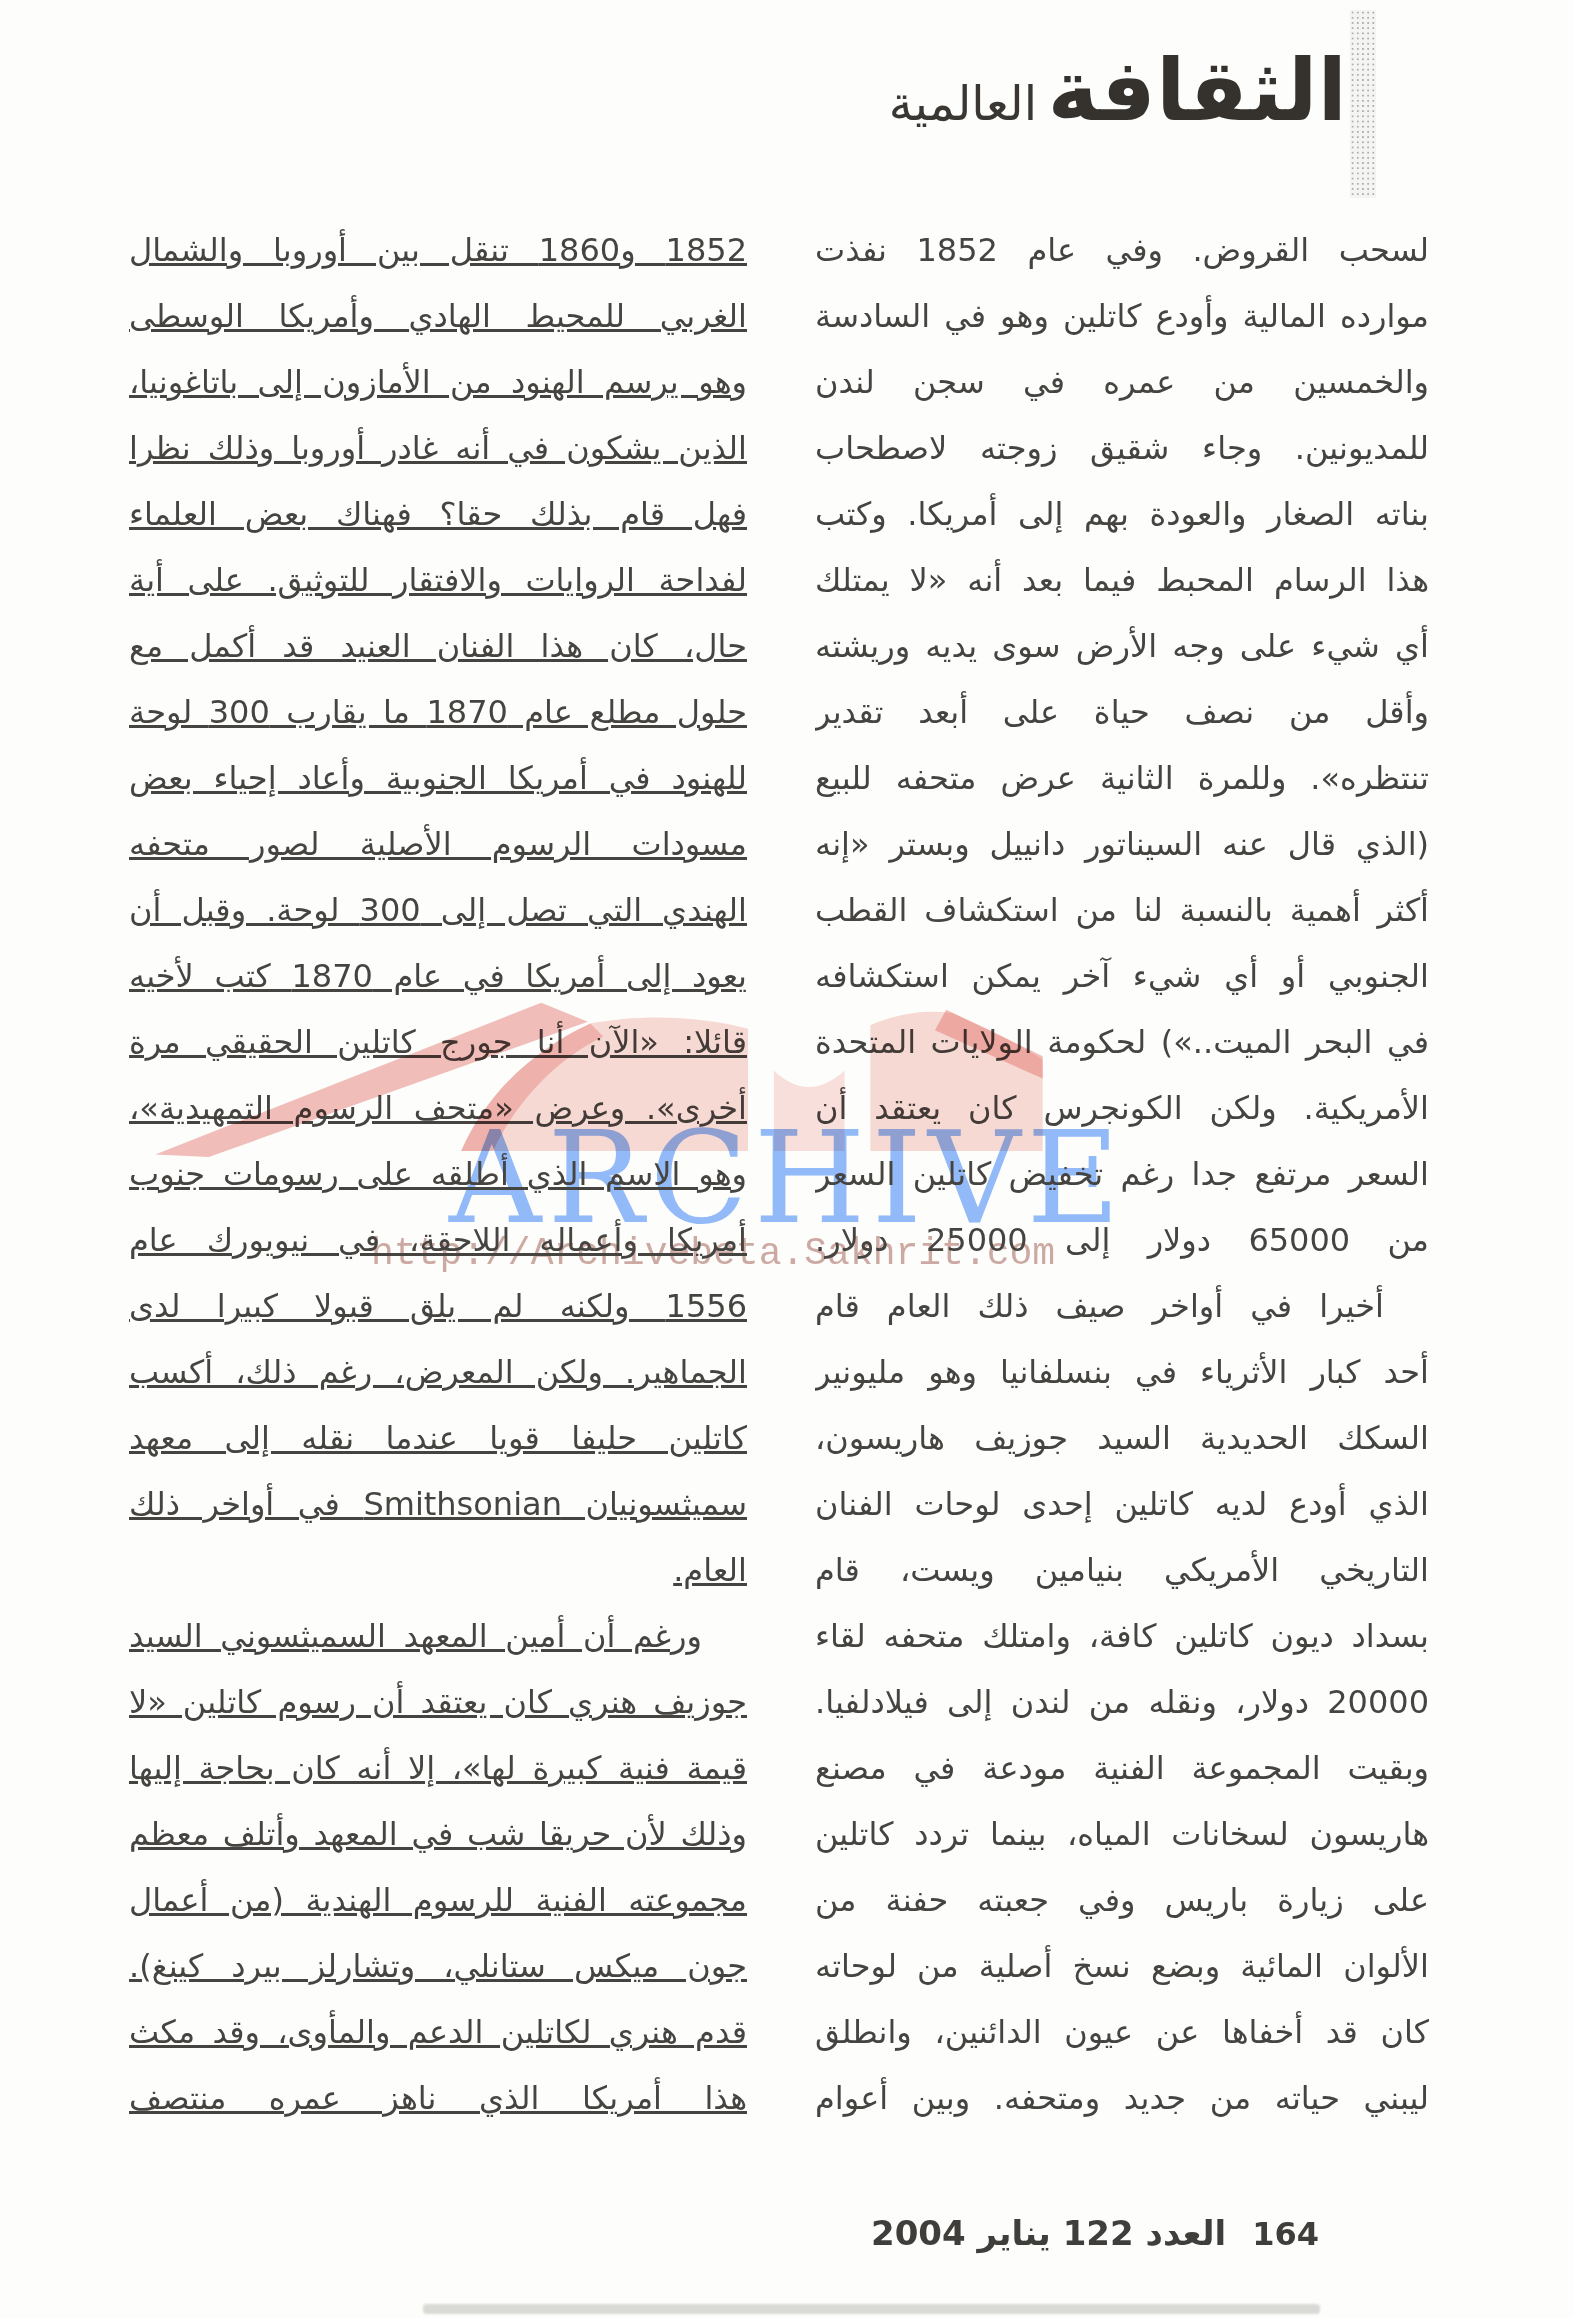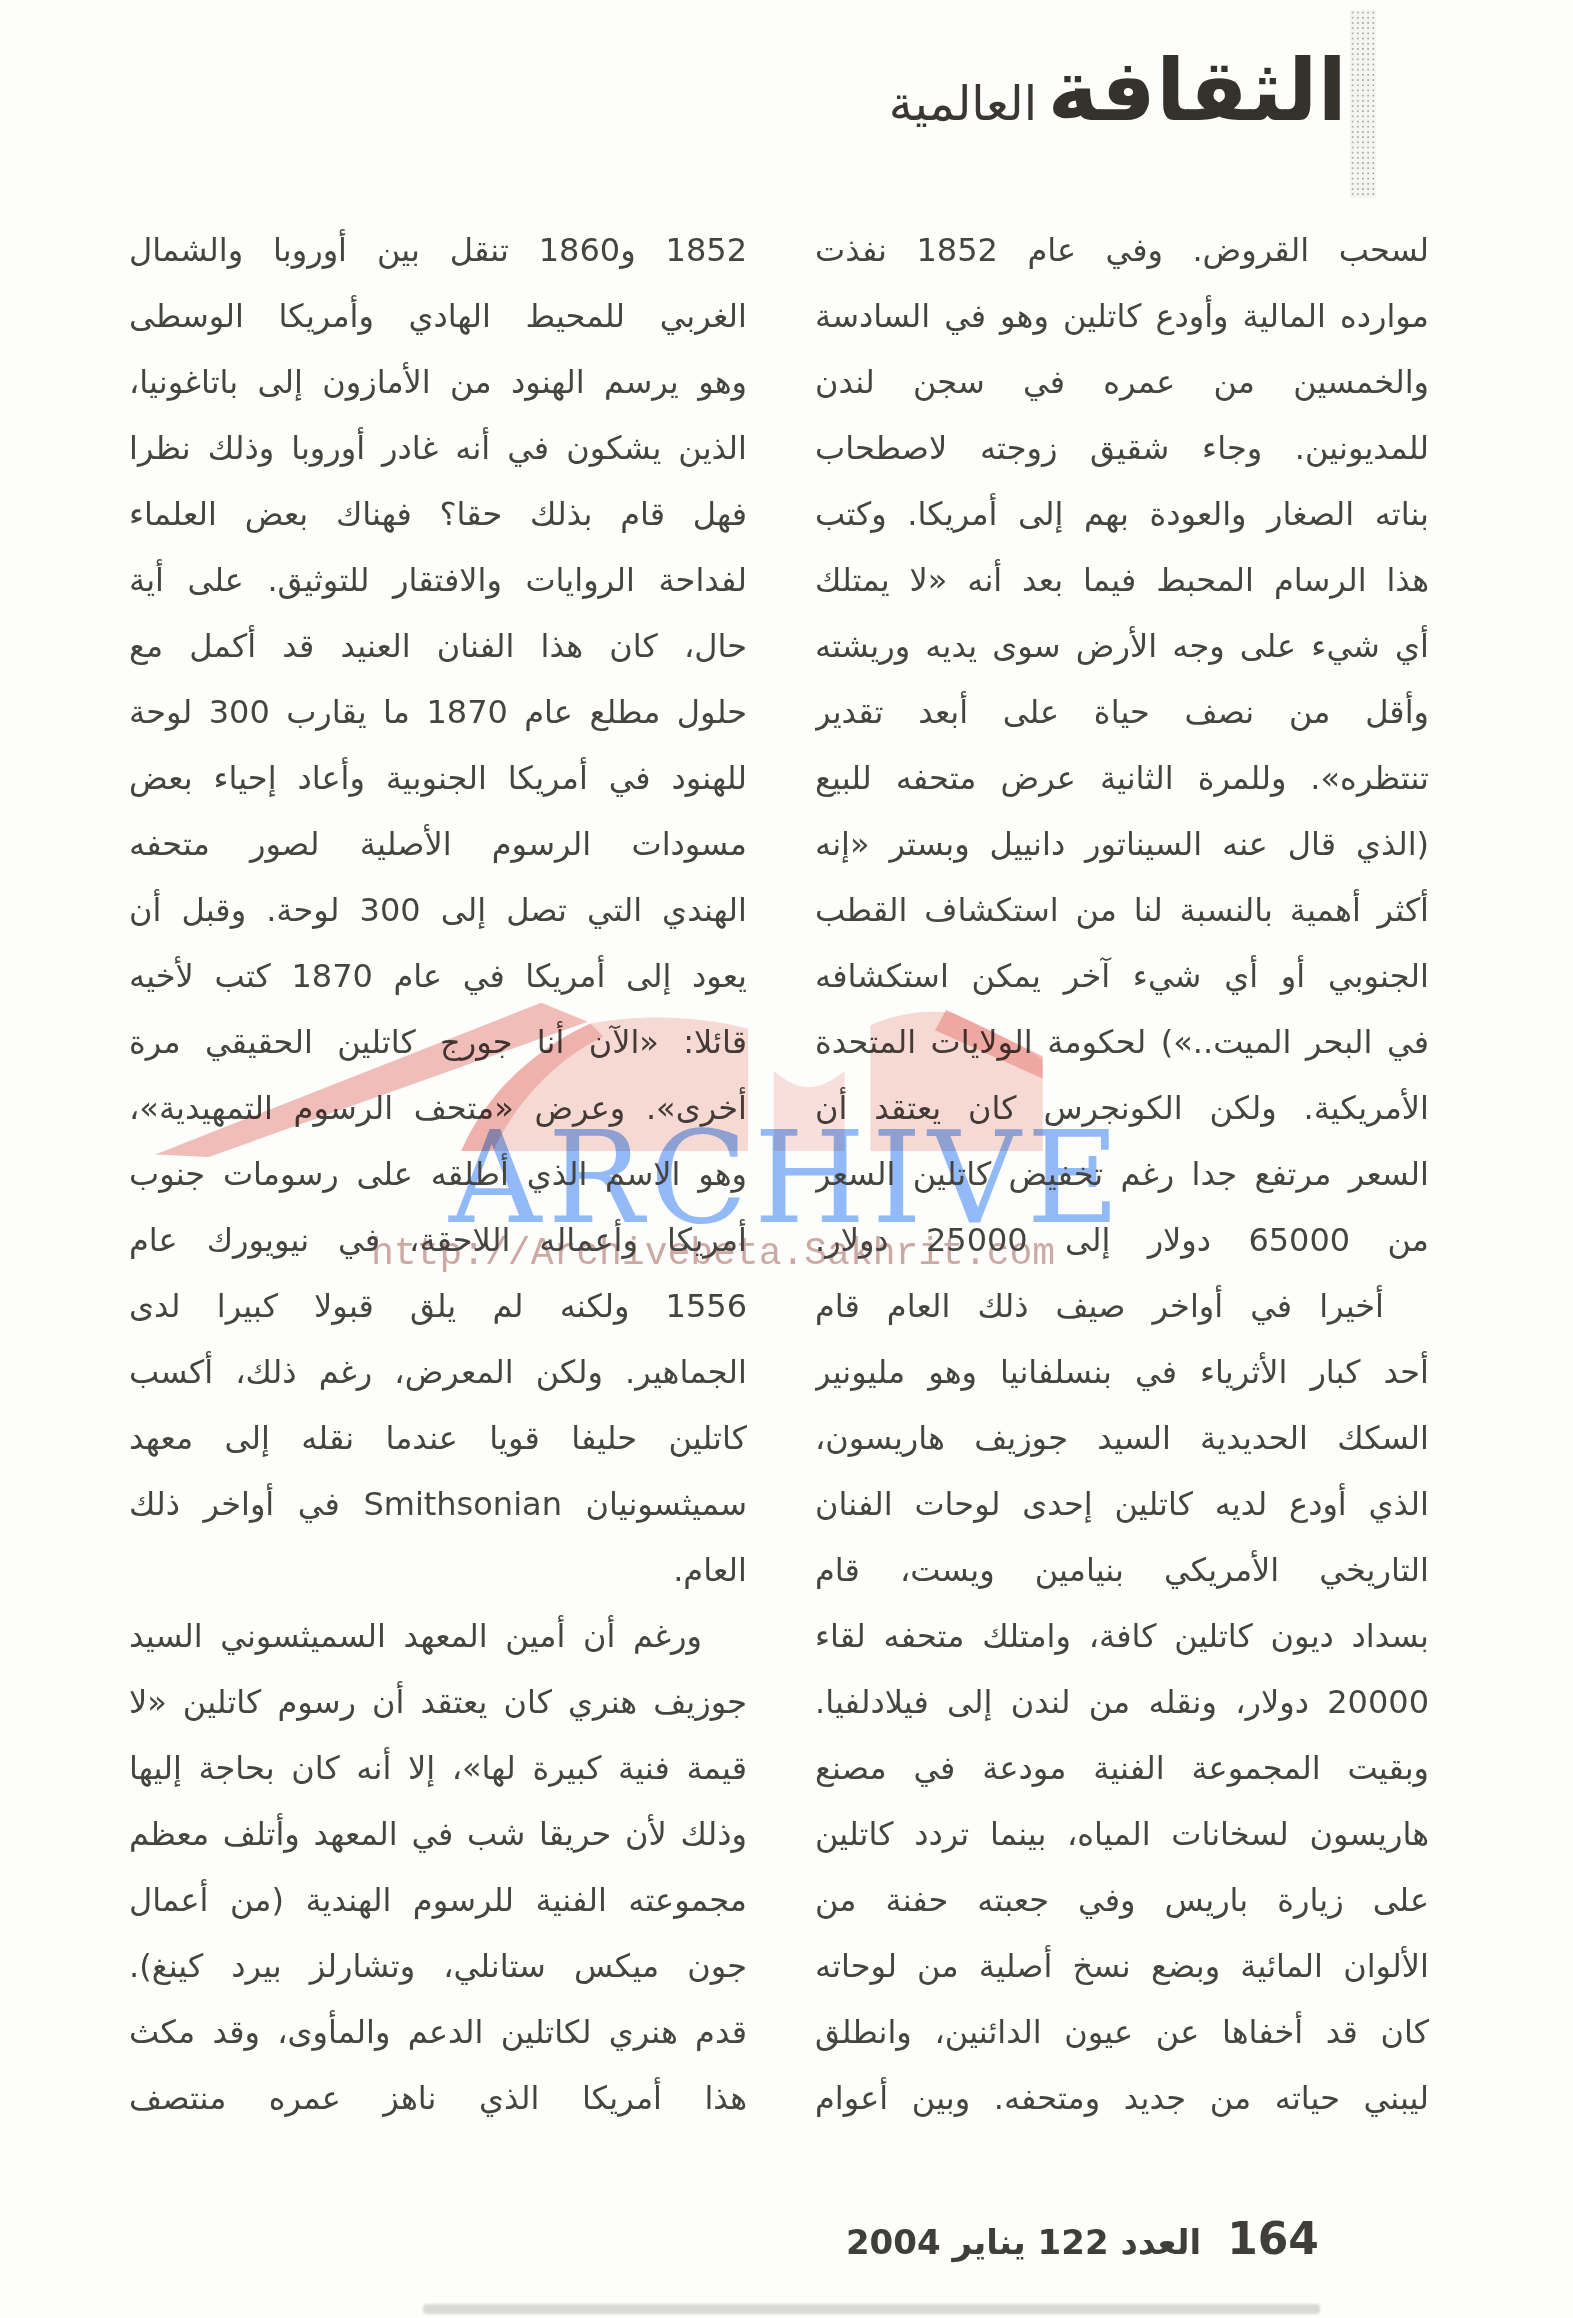--- a/index.html
+++ b/index.html
@@ -22,21 +22,21 @@
   }
   .masthead-bar{
     position:absolute;top:10.4px;left:1350px;width:26px;height:188px;
     background-color:#f4f5f3;
     background-image:radial-gradient(#a9aeac 0.9px, rgba(0,0,0,0) 1.1px);
     background-size:5.2px 5.2px;z-index:2;
   }
   
   .col{position:absolute;top:217px;z-index:1;}
   .col-right{left:815px;width:614px;}
-  .col-left{left:129px;width:618px;}
+  .col-left{left:129px;width:618px;text-decoration:underline;}
   .line{
     direction:rtl;height:66px;line-height:66px;overflow:hidden;
     font-size:32px;
     text-align:justify;text-align-last:justify;text-justify:inter-word;
   }
   .line.indent{padding-right:45px;}
   .line.end{text-align:right;text-align-last:right;}
   
   .wm-letters{
     position:absolute;left:449px;top:1111px;width:643px;z-index:0;
@@ -52,21 +52,21 @@
   .wm-book{
     position:absolute;left:155px;top:989px;width:888px;height:168px;z-index:3;
     mix-blend-mode:multiply;pointer-events:none;
   }
   
   .footer{
     position:absolute;top:2213px;right:254px;z-index:2;
     direction:rtl;display:flex;align-items:baseline;gap:26px;
     color:#3f3e3b;font-weight:bold;
   }
-  .footer .pagenum{font-size:44px;}
+  .footer .pagenum{font-size:32px;}
   .footer .issue{font-size:34px;}
   .scan-edge{
     position:absolute;left:423px;top:2304px;width:897px;height:9.5px;
     background:#cbcbc7;opacity:.7;border-radius:3.5px;filter:blur(0.9px);z-index:0;
   }
 </style>
 </head>
 <body>
 
 <div class="page">

